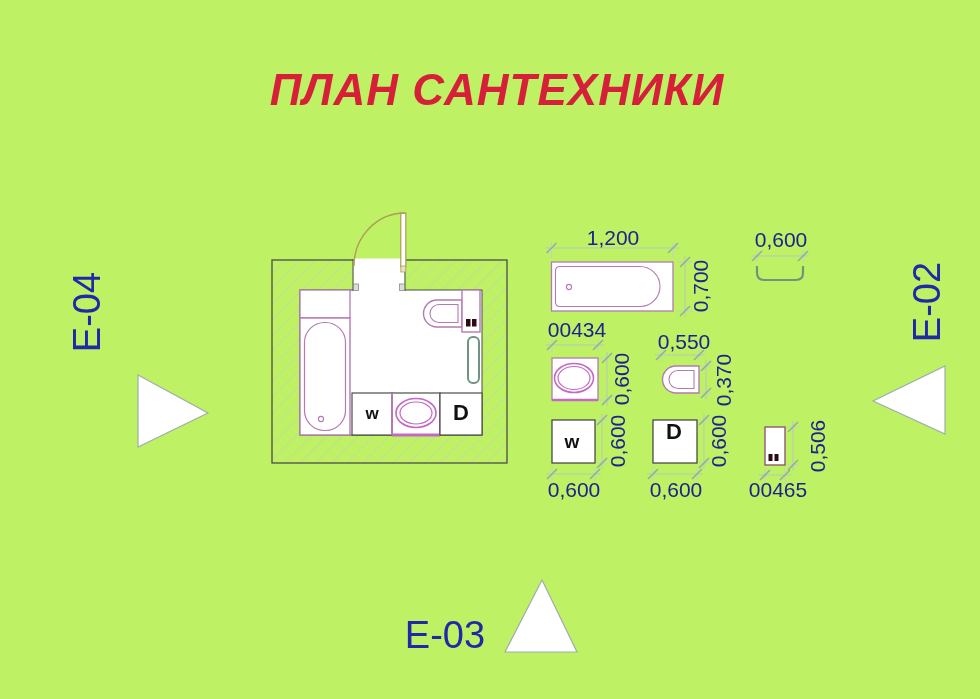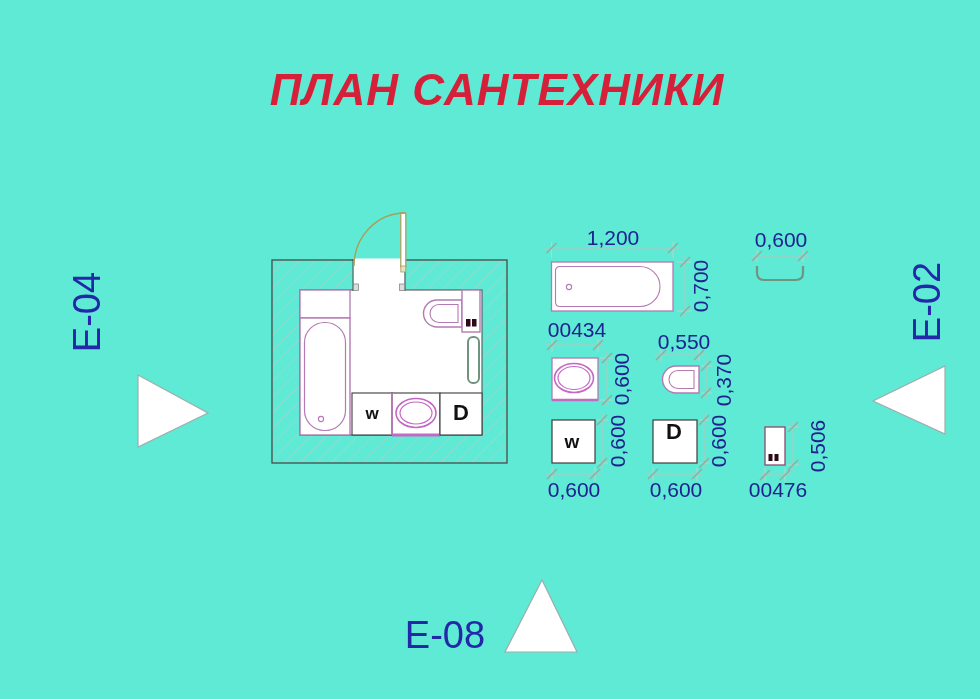--- a/index.html
+++ b/index.html
@@ -1,17 +1,17 @@
 <!DOCTYPE html>
 <html><head>
 <meta charset="utf-8">
 <style>
   html,body{margin:0;padding:0;background:#ffffff;}
   .canvas{
-    position:relative;width:980px;height:699px;background:#5eead4;overflow:hidden;
+    position:relative;width:980px;height:699px;background:#bef264;overflow:hidden;
     font-family:"Liberation Sans", sans-serif;
   }
   .abs{position:absolute;transform:translate(-50%,-50%);white-space:nowrap;}
   .title{
     font-size:44px;font-weight:bold;font-style:italic;color:#d6203a;letter-spacing:1px;
   }
   .elabel{font-size:38px;color:#2328a8;}
   .elabel.vert{transform:translate(-50%,-50%) rotate(-90deg);}
   .dim{font-size:21px;color:#20218f;}
   .dim.vert{transform:translate(-50%,-50%) rotate(-90deg);}
@@ -194,35 +194,35 @@
 
     <polygon points="138,375 208,413 138,447" fill="#ffffff" stroke="#9fadad" stroke-width="1.2"></polygon>
     <polygon points="945,366 945,434 873,401" fill="#ffffff" stroke="#9fadad" stroke-width="1.2"></polygon>
     <polygon points="542,580 577,652 505,652" fill="#ffffff" stroke="#9fadad" stroke-width="1.2"></polygon>
   </svg>
 
   <div class="abs title" style="left:497px;top:90px;">ПЛАН САНТЕХНИКИ</div>
 
   <div class="abs elabel vert" style="left:87px;top:312px;">Е-04</div>
   <div class="abs elabel vert" style="left:927px;top:302px;">Е-02</div>
-  <div class="abs elabel" style="left:445px;top:635px;">Е-08</div>
+  <div class="abs elabel" style="left:445px;top:635px;">Е-03</div>
 
   <div class="abs plan-letter" style="left:372px;top:414px;font-size:17px;">w</div>
   <div class="abs plan-letter" style="left:461px;top:413px;font-size:22px;">D</div>
 
   <div class="abs plan-letter" style="left:572px;top:442px;font-size:19px;">w</div>
   <div class="abs plan-letter" style="left:674px;top:432px;font-size:22px;">D</div>
 
   <div class="abs dim" style="left:613px;top:238px;">1,200</div>
   <div class="abs dim vert" style="left:701px;top:286px;">0,700</div>
   <div class="abs dim" style="left:781px;top:240px;">0,600</div>
   <div class="abs dim" style="left:577px;top:330px;">00434</div>
   <div class="abs dim vert" style="left:622px;top:379px;">0,600</div>
   <div class="abs dim" style="left:684px;top:342px;text-align:center;">0,550</div>
   <div class="abs dim vert" style="left:724px;top:380px;">0,370</div>
   <div class="abs dim" style="left:574px;top:490px;">0,600</div>
   <div class="abs dim vert" style="left:618px;top:441px;">0,600</div>
   <div class="abs dim" style="left:676px;top:490px;">0,600</div>
   <div class="abs dim vert" style="left:719px;top:441px;">0,600</div>
-  <div class="abs dim" style="left:778px;top:490px;">00476</div>
+  <div class="abs dim" style="left:778px;top:490px;">00465</div>
   <div class="abs dim vert" style="left:818px;top:446px;">0,506</div>
 
 </div>
 
 </body></html>

